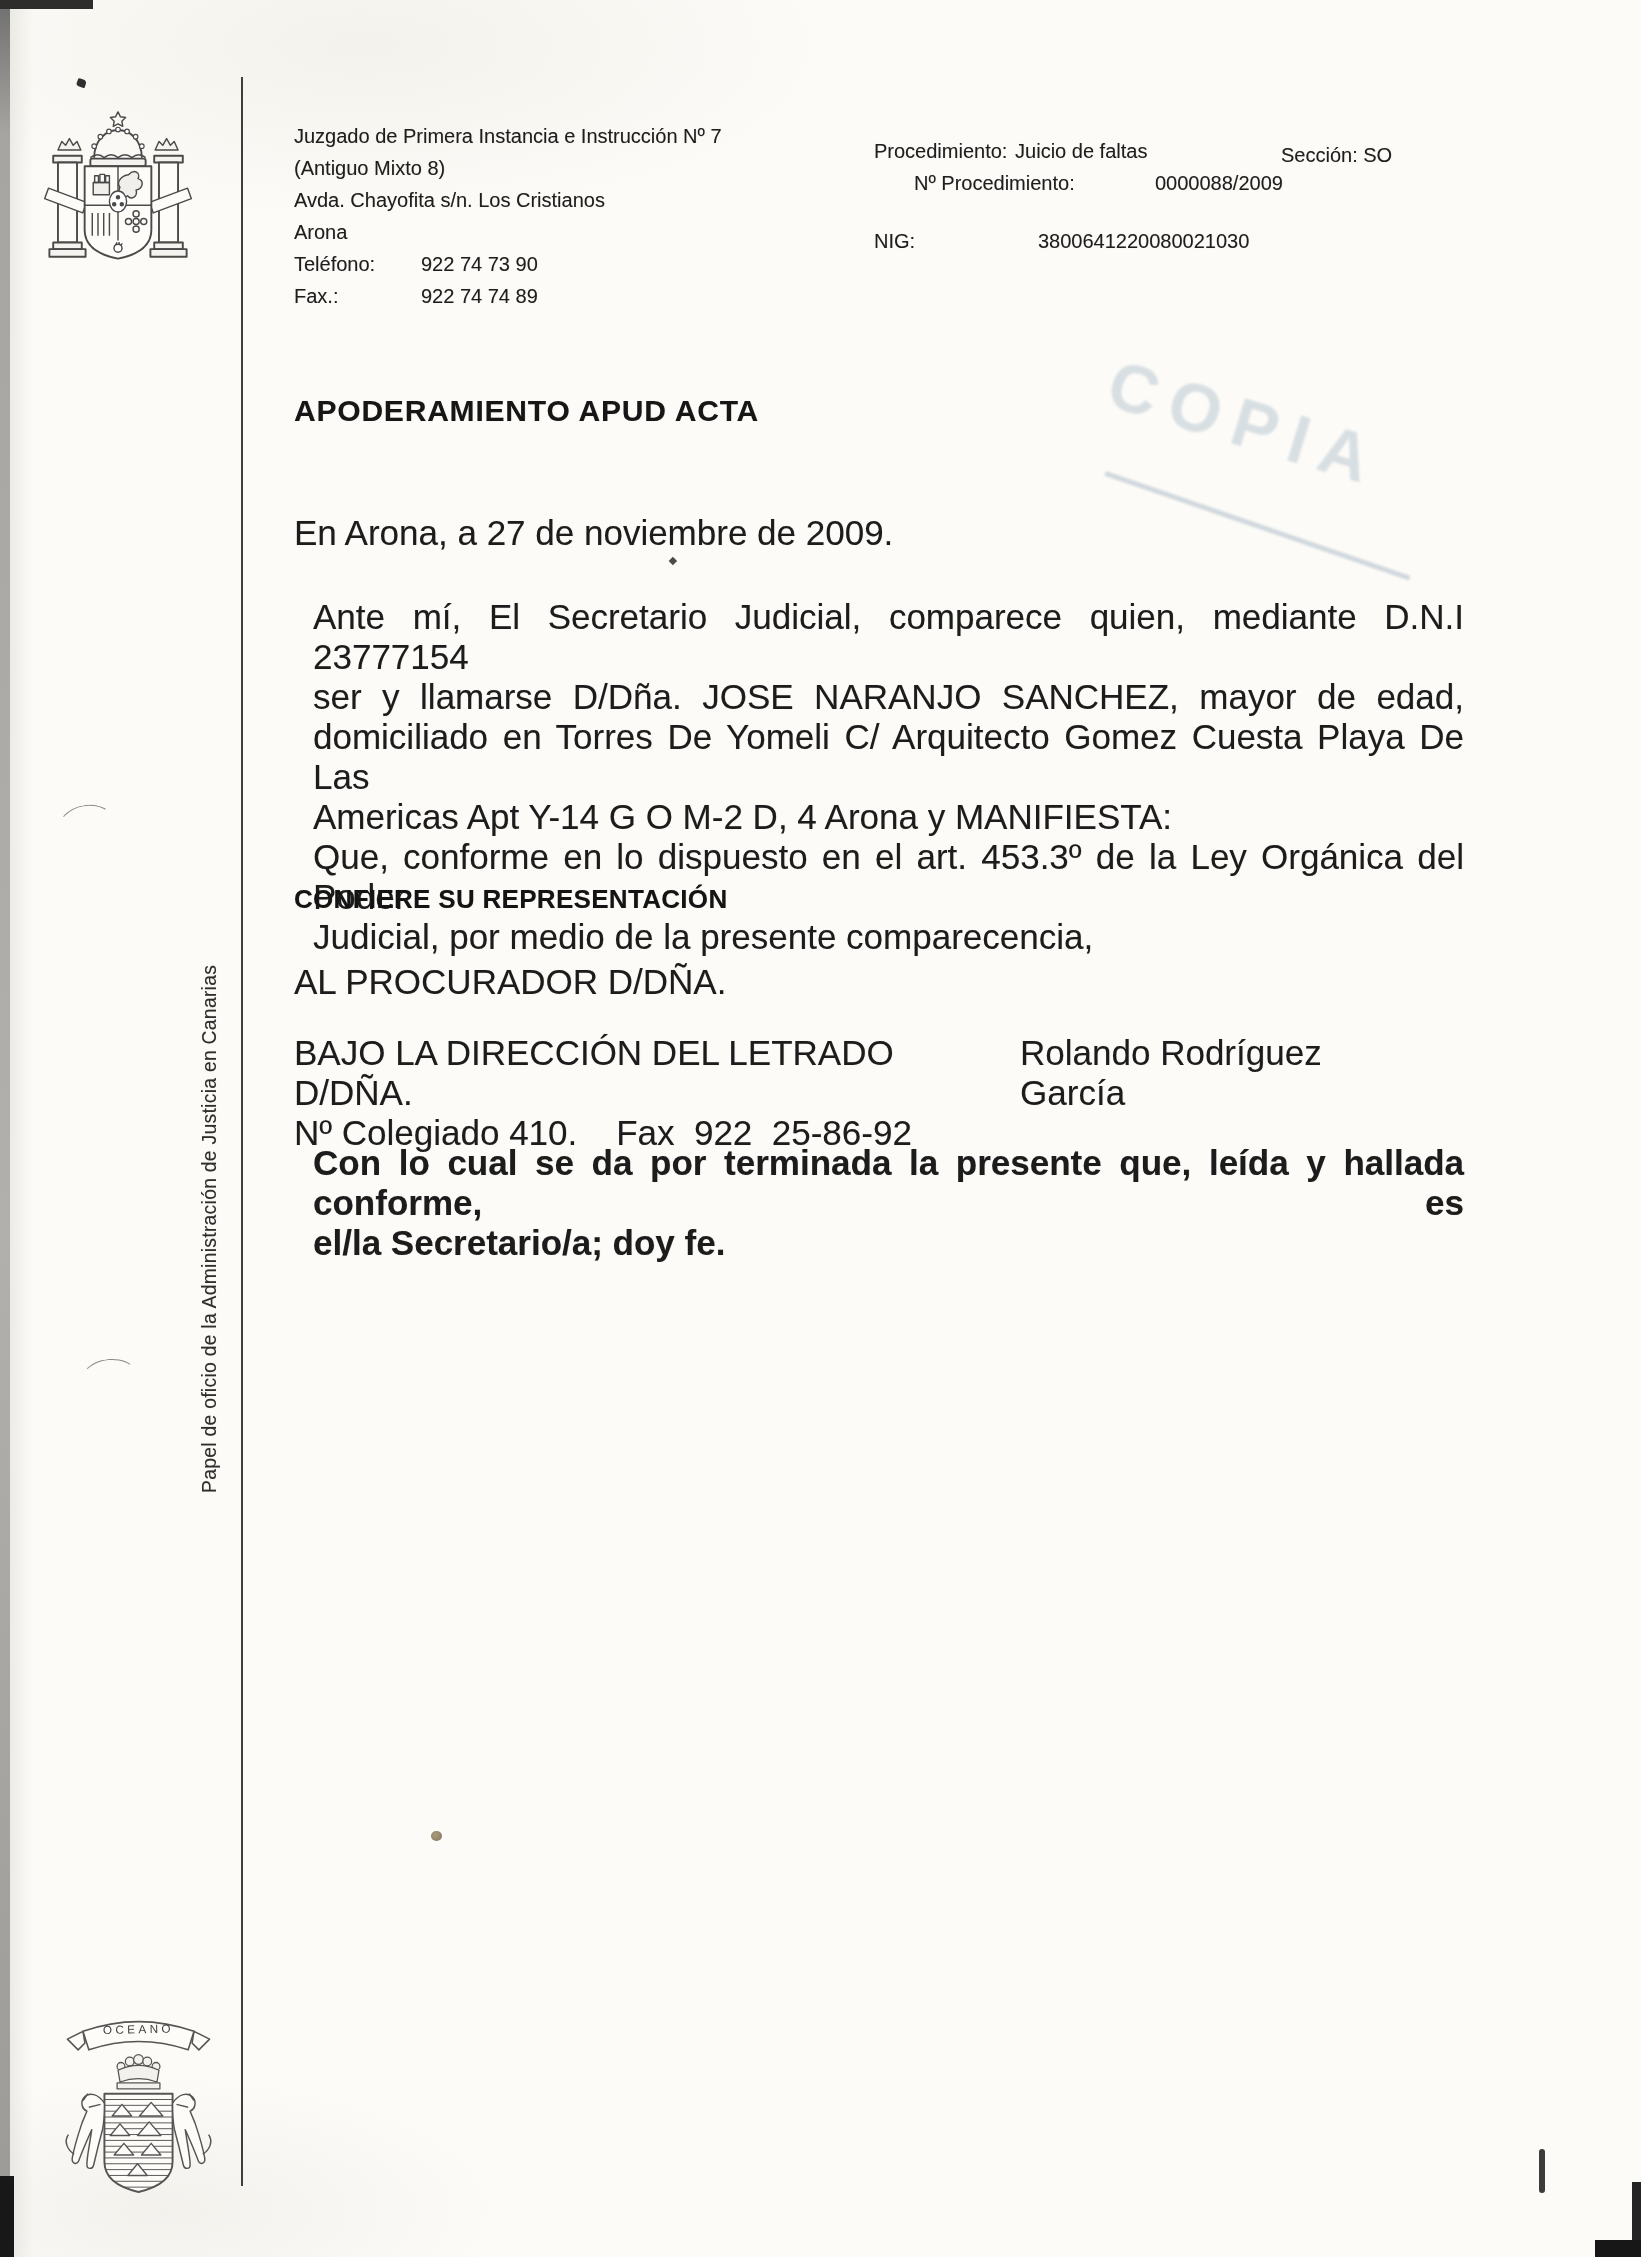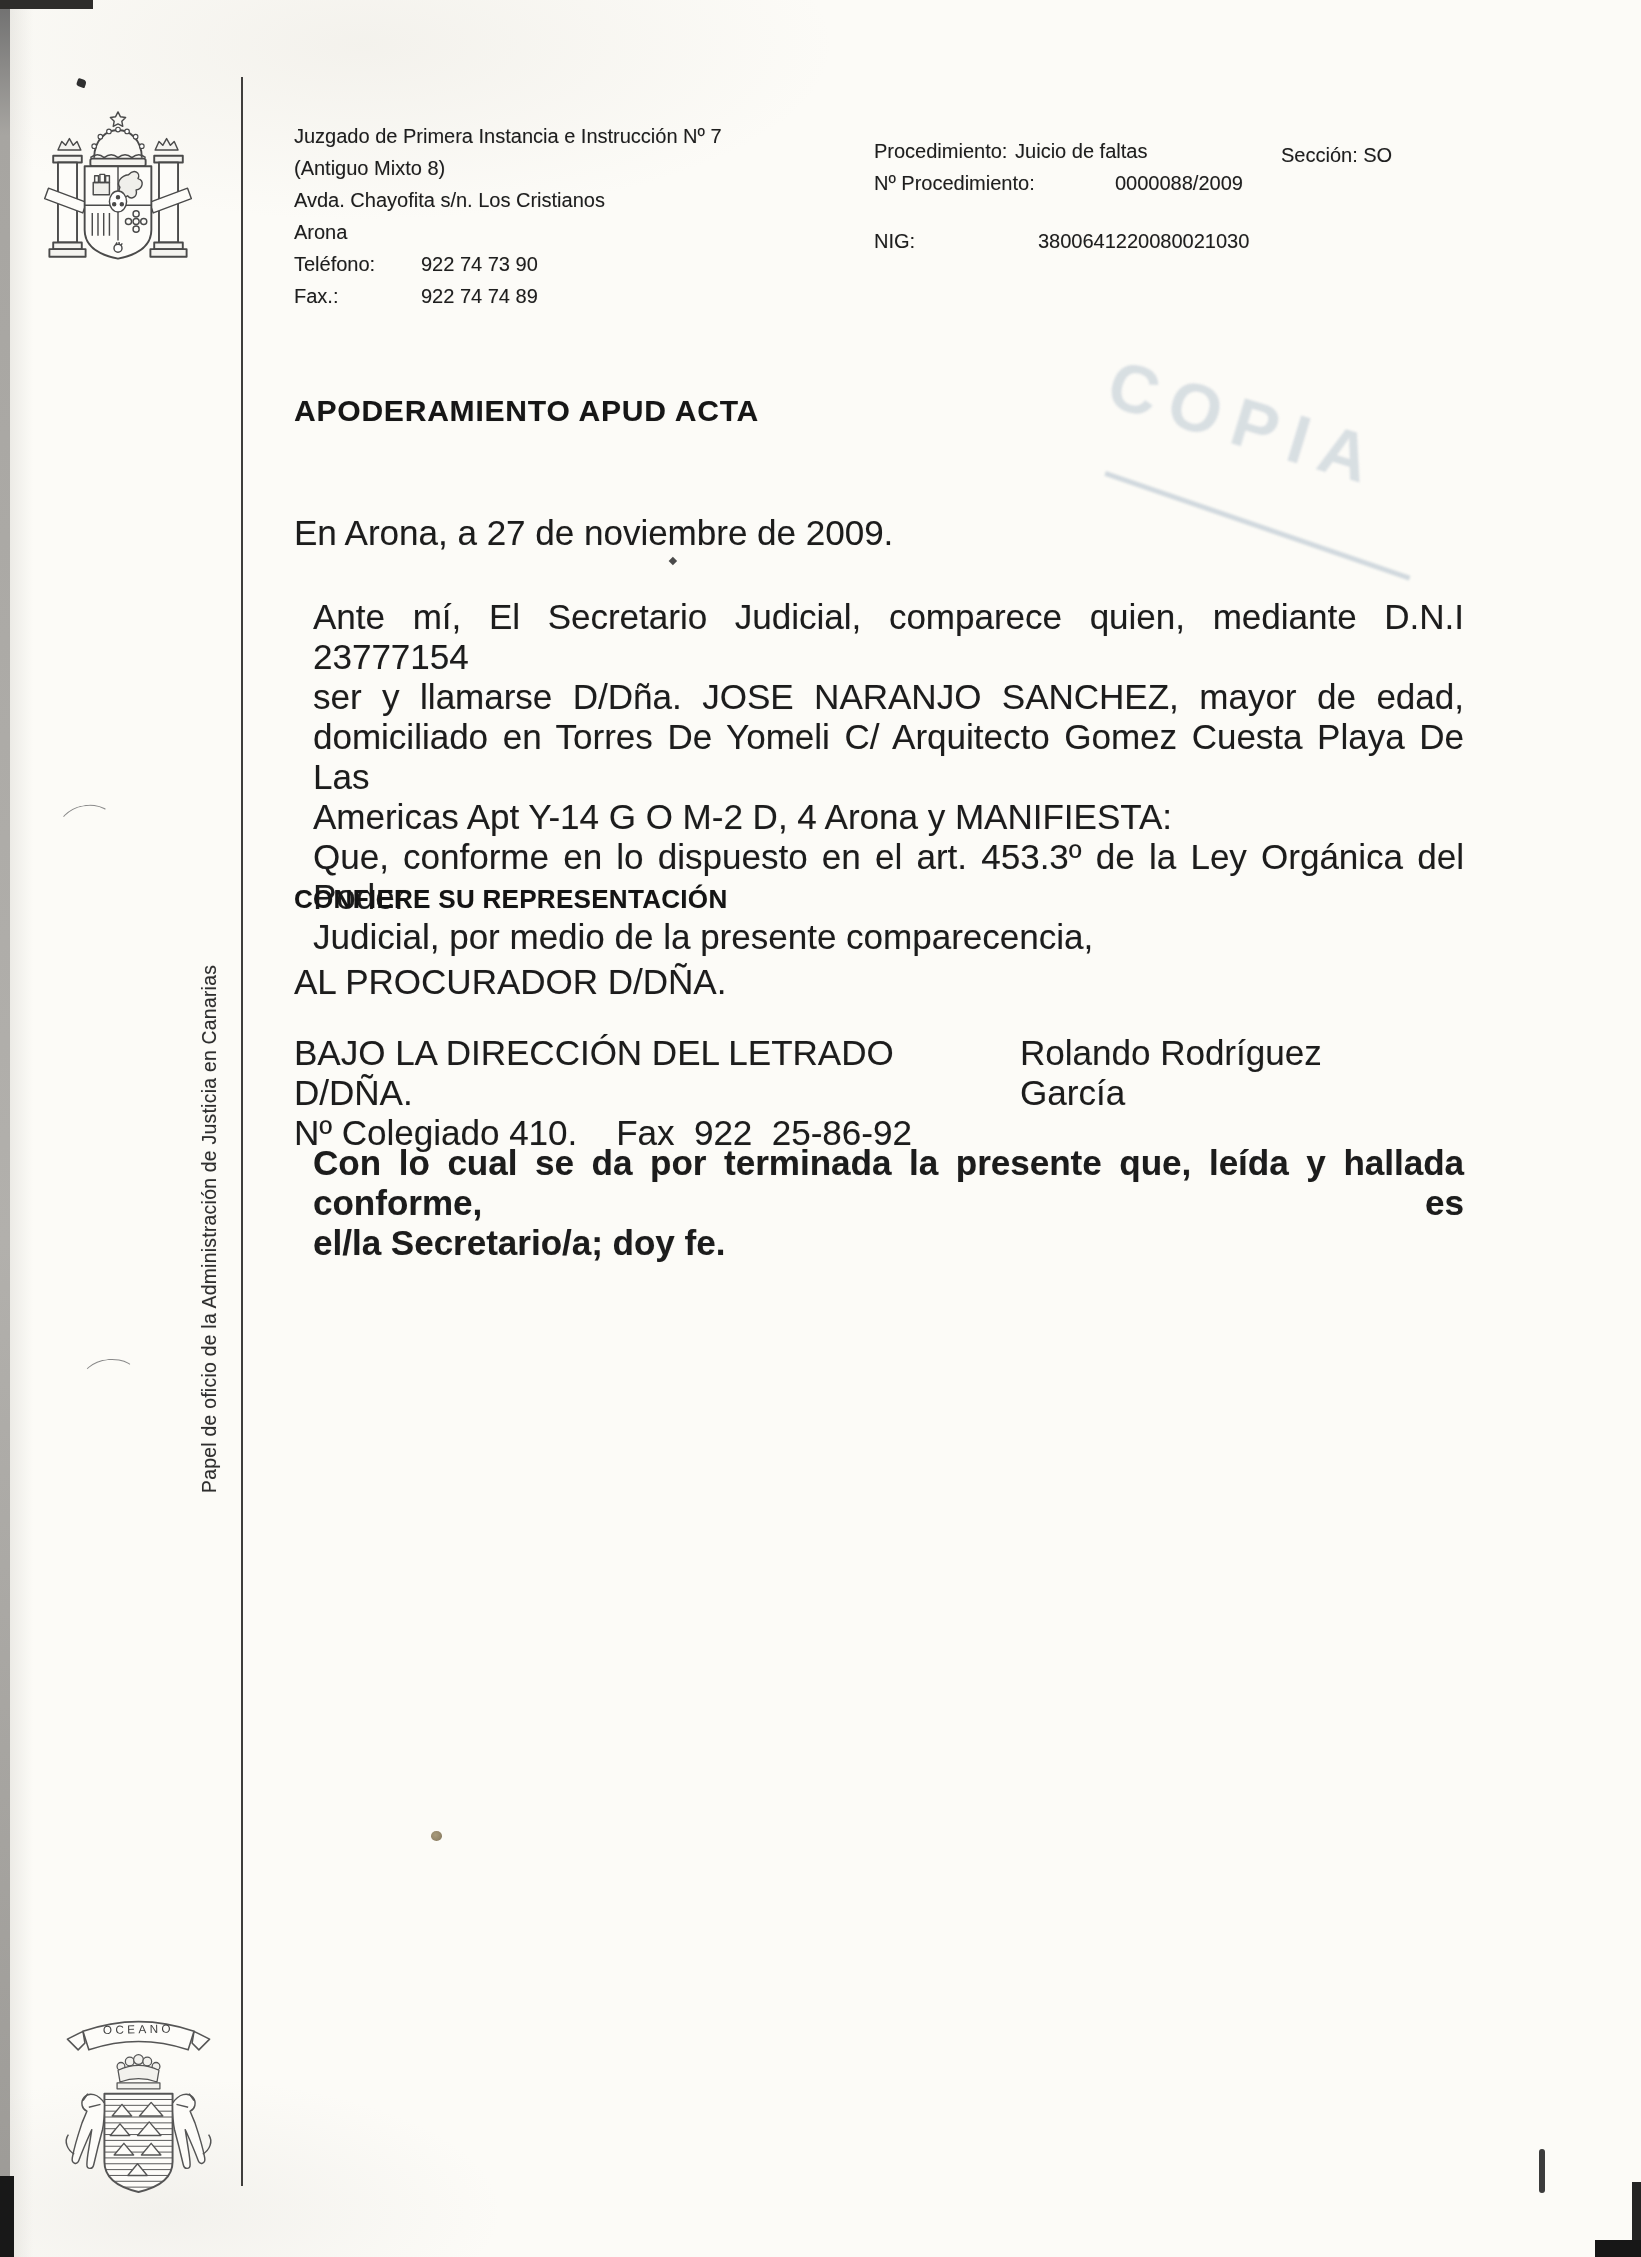--- a/index.html
+++ b/index.html
@@ -43,21 +43,21 @@
     font-size:19.3px; letter-spacing:0.3px; color:#2e2e2e; white-space:nowrap;
   }
 
   
   .court-block { left:294px; top:120px; font-size:20px; line-height:32px; }
   .court-row { display:flex; }
   .court-row .lbl { width:127px; flex:0 0 127px; }
   .seccion-line { left:1281px; top:100px; font-size:20px;margin-top:44px; }
   .case-block { left:874px; top:135px; font-size:20px; line-height:32px; }
   .case-row { display:flex; }
-  .case-row .lbl-proc { width:241px; flex:0 0 241px; }
+  .case-row .lbl-proc { width:241px; flex:0 0 241px;margin-left:40px; }
   .nig-row { left:874px; top:230px; font-size:20px; display:flex; }
   .nig-row .lbl-nig { width:164px; flex:0 0 164px; }
 
   
   .stamp-text {
     left:1122px; top:344px; transform:rotate(17deg); transform-origin:0 0;
     font-size:68px; font-weight:600; letter-spacing:13.5px;
     color:rgba(168,183,198,0.42); filter:blur(1.2px); white-space:nowrap;
   }
   .stamp-line {

